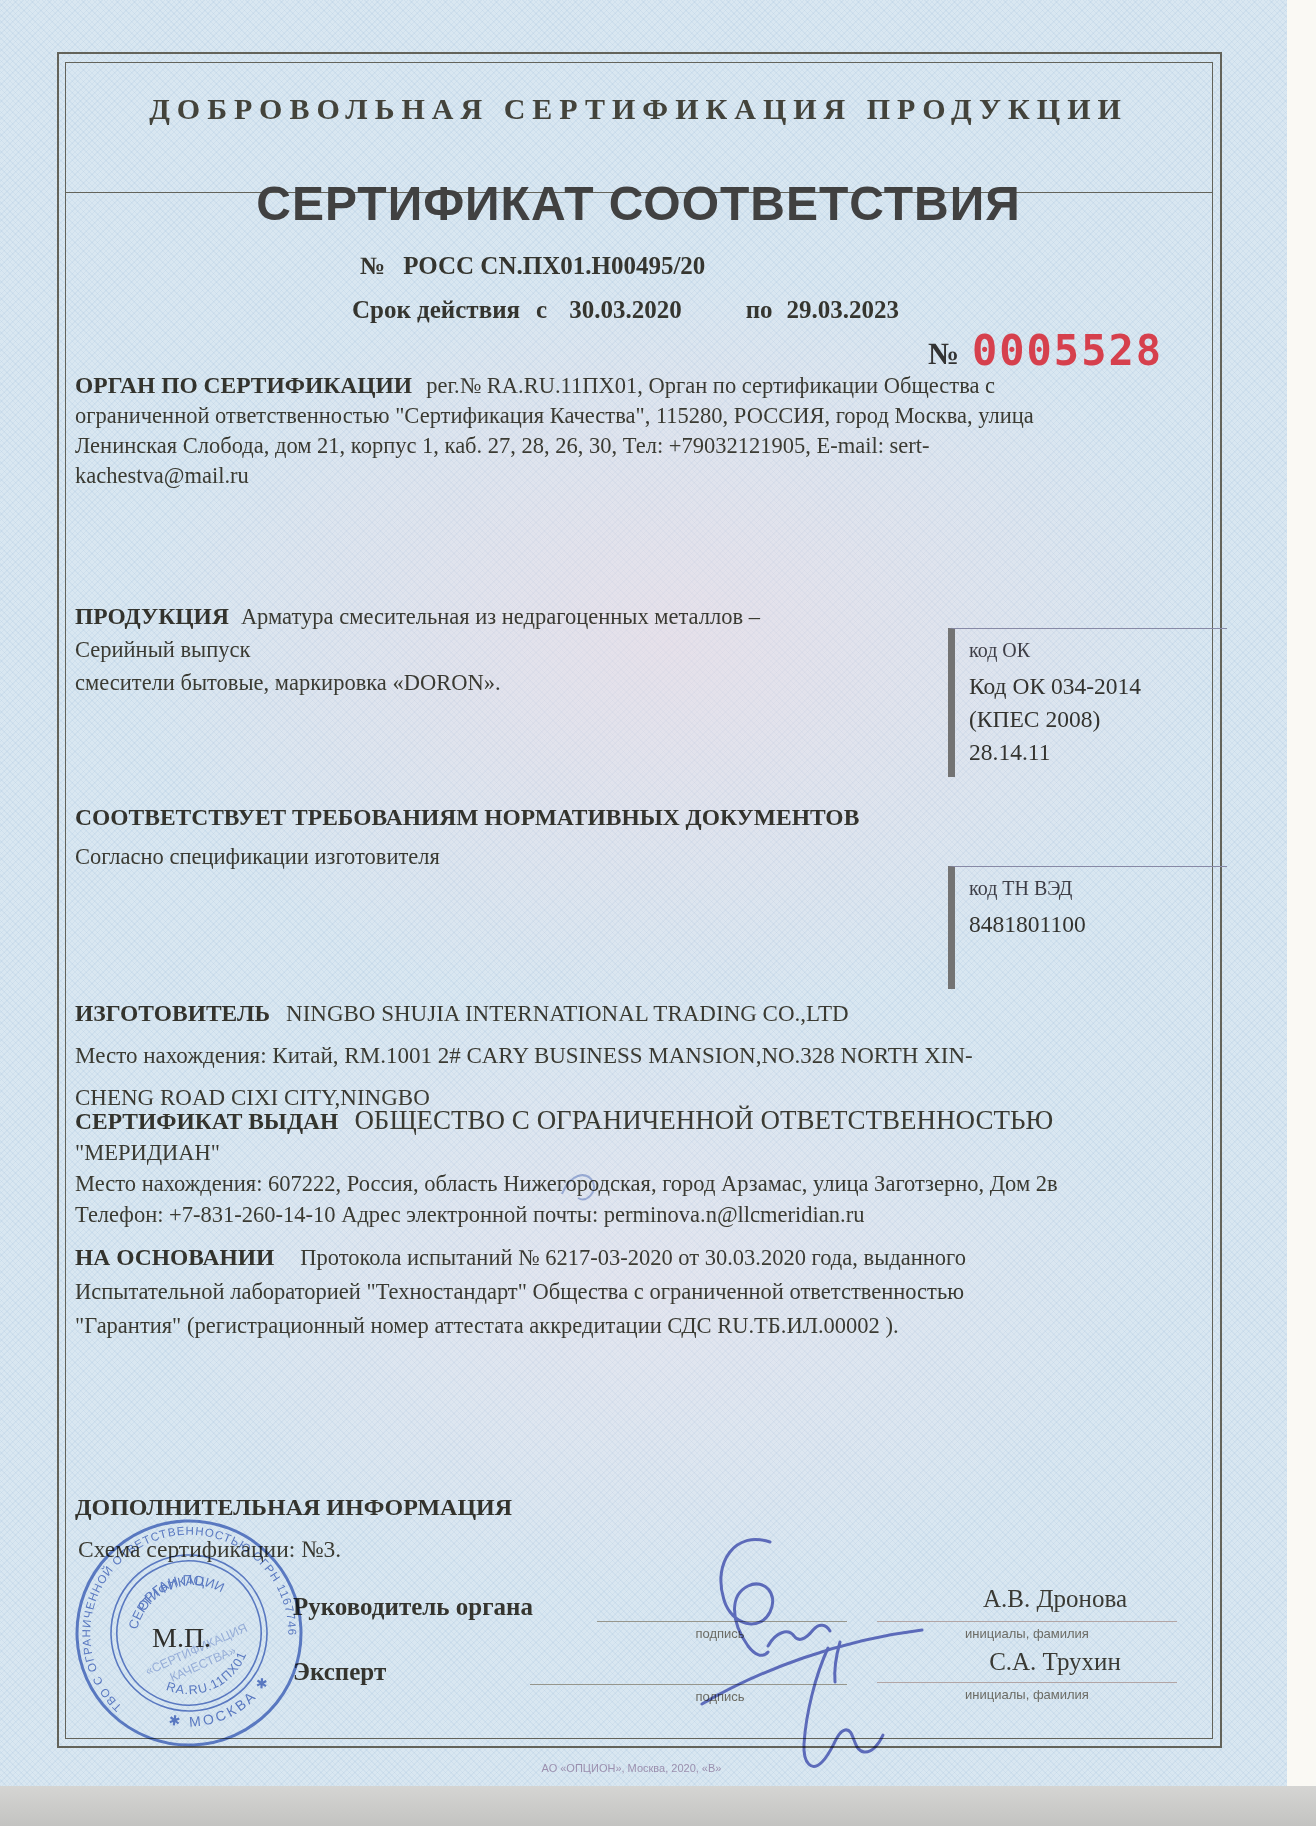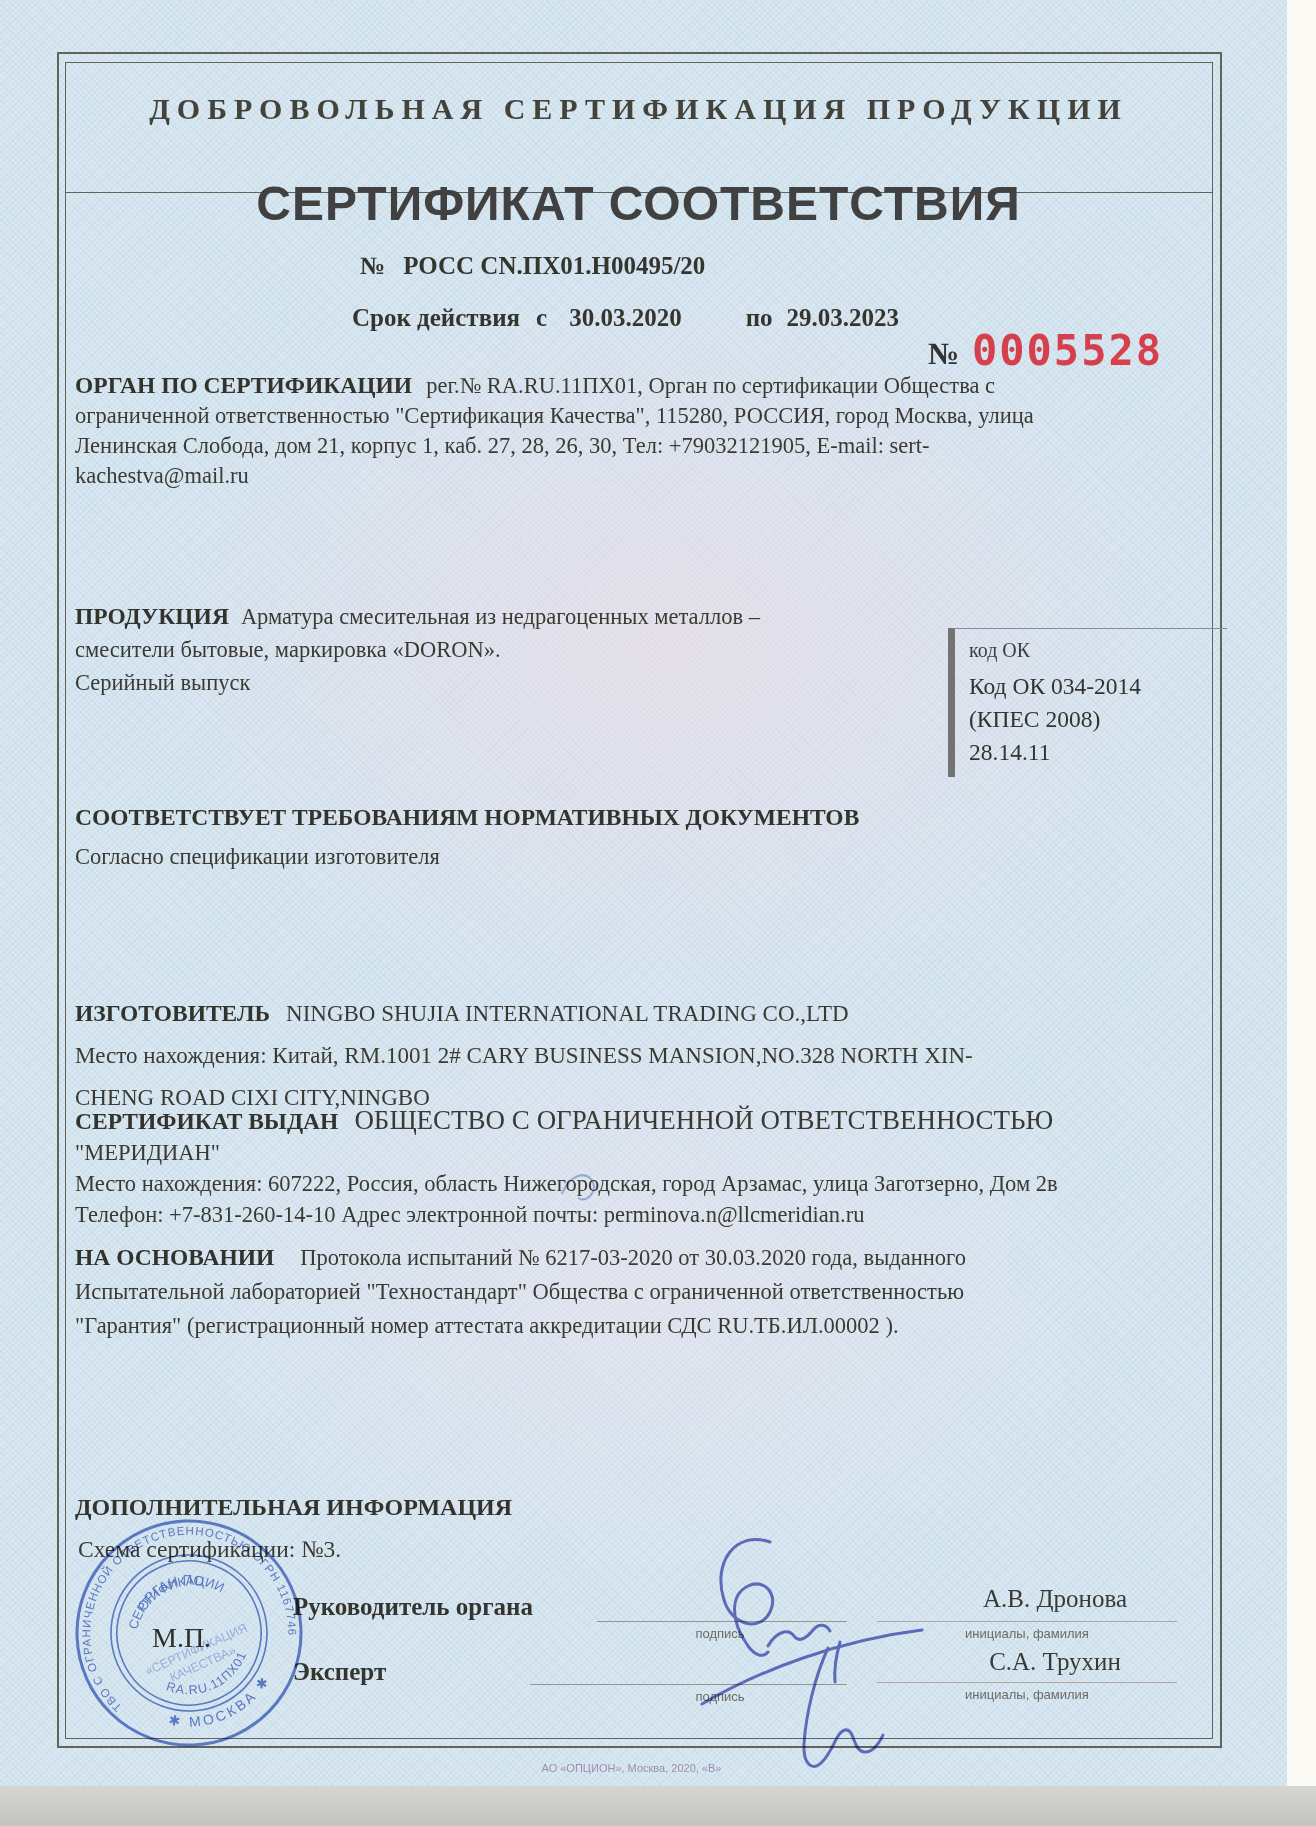--- a/index.html
+++ b/index.html
@@ -58,52 +58,56 @@
   <div class="frame-inner"></div>
   <div class="hline"></div>
 
   <div class="banner">ДОБРОВОЛЬНАЯ СЕРТИФИКАЦИЯ ПРОДУКЦИИ</div>
   <div class="big-title">СЕРТИФИКАТ СООТВЕТСТВИЯ</div>
 
   <div class="abs line25" style="left:360px;top:252px;">
     <span>№</span><span style="margin-left:18px;">РОСС CN.ПХ01.Н00495/20</span>
   </div>
 
-  <div class="abs line25" style="left:352px;top:304px;">
+  <div class="abs line25" style="left:352px;top:296px;">
     <span>Срок действия</span><span style="margin-left:16px;">с</span><span style="margin-left:22px;">30.03.2020</span><span style="margin-left:64px;">по</span><span style="margin-left:14px;">29.03.2023</span>
   </div>
 
   <div class="abs" style="left:928px;top:336px;font-weight:bold;font-size:31px;color:#333;">№</div>
   <div class="abs redno" style="left:972px;top:326px;">0005528</div>
 
   <div class="abs par" style="left:75px;top:370px;width:1095px;">
     <div><span class="lbl">ОРГАН ПО СЕРТИФИКАЦИИ</span><span style="margin-left:14px;">рег.№ RA.RU.11ПХ01, Орган по сертификации Общества с</span></div>
     <div>ограниченной ответственностью "Сертификация Качества", 115280, РОССИЯ, город Москва, улица</div>
     <div>Ленинская Слобода, дом 21, корпус 1, каб. 27, 28, 26, 30, Тел: +79032121905, E-mail: sert-</div>
     <div>kachestva@mail.ru</div>
   </div>
 
   <div class="abs par" style="left:75px;top:600px;width:780px;line-height:33px;">
     <div><span class="lbl">ПРОДУКЦИЯ</span><span style="margin-left:12px;">Арматура смесительная из недрагоценных металлов –</span></div>
+    <div>Серийный выпуск</div>
     <div>смесители бытовые, маркировка «DORON».</div>
-    <div>Серийный выпуск</div>
   </div>
 
   <div class="abs codebox" style="left:948px;top:628px;width:250px;height:138px;">
     <div class="cap">код ОК</div>
     <div class="val">
       <div>Код ОК 034-2014</div>
       <div>(КПЕС 2008)</div>
       <div>28.14.11</div>
     </div>
   </div>
 
   <div class="abs lbl" style="left:75px;top:804px;">СООТВЕТСТВУЕТ ТРЕБОВАНИЯМ НОРМАТИВНЫХ ДОКУМЕНТОВ</div>
   <div class="abs par" style="left:75px;top:842px;">Согласно спецификации  изготовителя</div>
 
+  <div class="abs codebox" style="left:948px;top:866px;width:250px;height:112px;">
+    <div class="cap">код ТН ВЭД</div>
+    <div class="val">8481801100</div>
+  </div>
 
   <div class="abs par" style="left:75px;top:992px;width:1100px;line-height:42px;font-size:23px;">
     <div><span class="lbl">ИЗГОТОВИТЕЛЬ</span><span style="margin-left:16px;">NINGBO SHUJIA  INTERNATIONAL TRADING CO.,LTD</span></div>
     <div>Место нахождения: Китай, RM.1001 2# CARY BUSINESS MANSION,NO.328 NORTH XIN-</div>
     <div>CHENG ROAD CIXI CITY,NINGBO</div>
   </div>
 
   <div class="abs par" style="left:75px;top:1105px;width:1105px;line-height:31px;">
     <div><span class="lbl">СЕРТИФИКАТ ВЫДАН</span><span style="margin-left:16px;font-size:27px;">ОБЩЕСТВО С ОГРАНИЧЕННОЙ ОТВЕТСТВЕННОСТЬЮ</span></div>
     <div>"МЕРИДИАН"</div>

